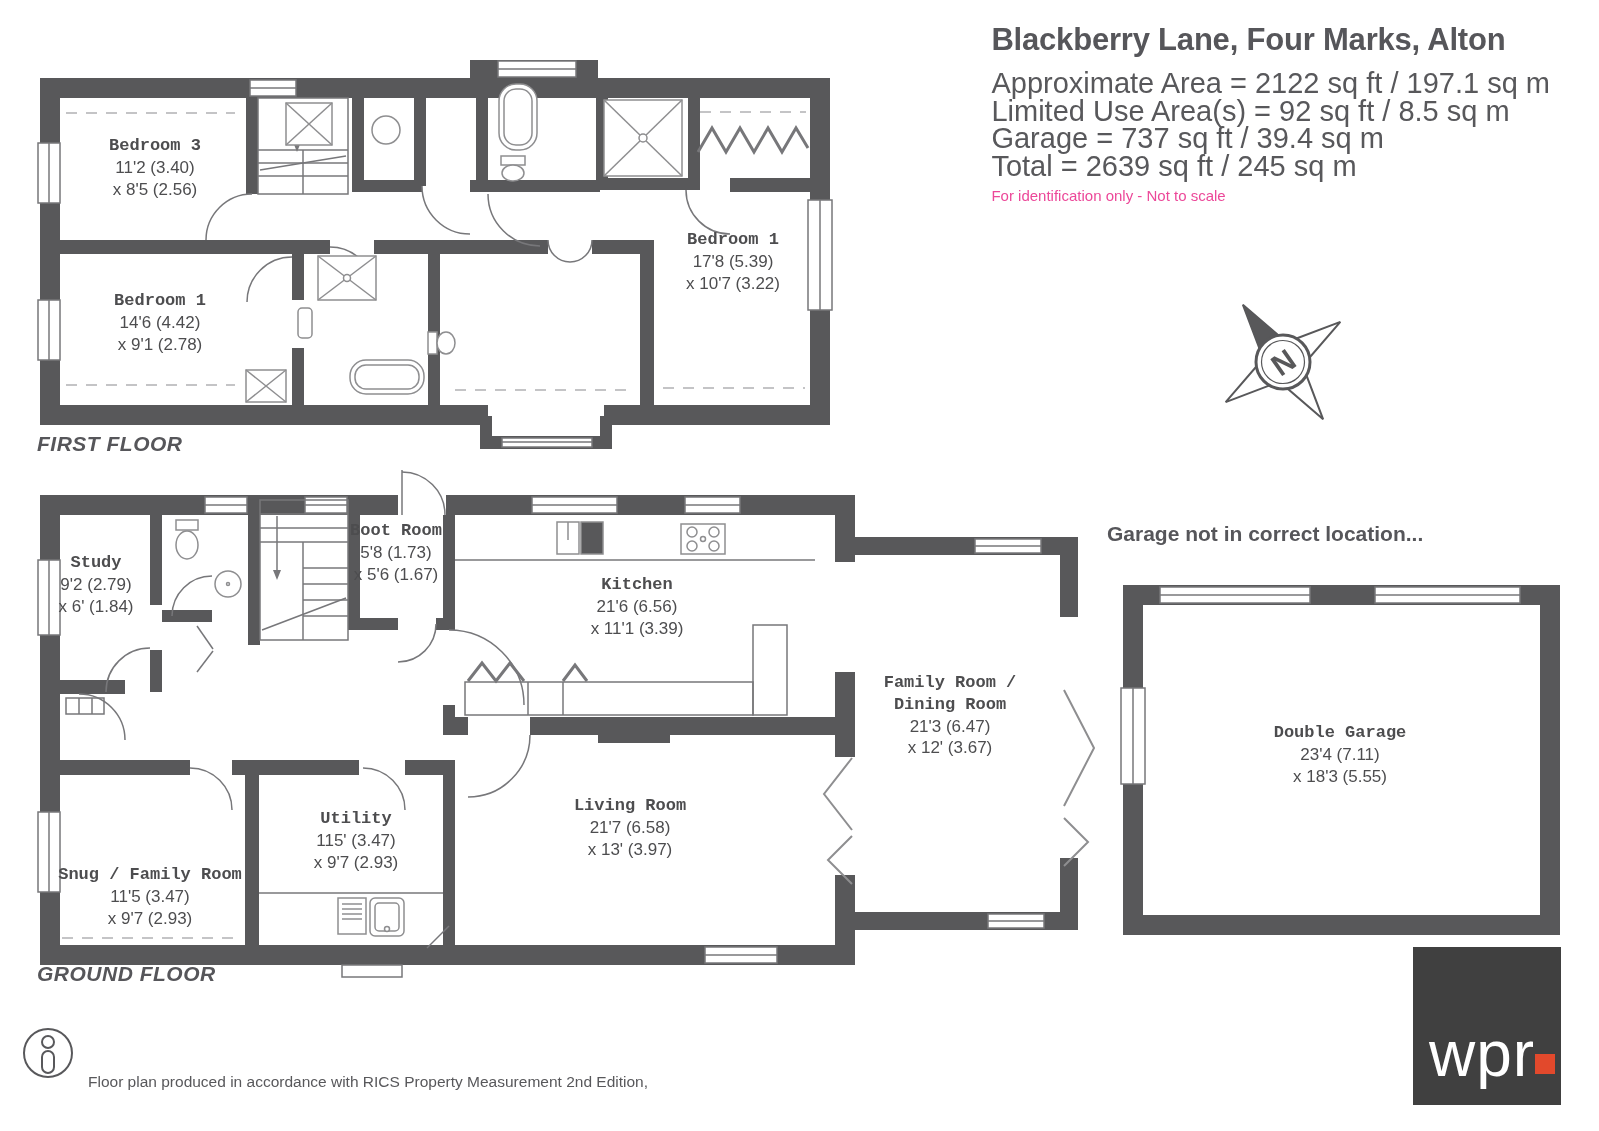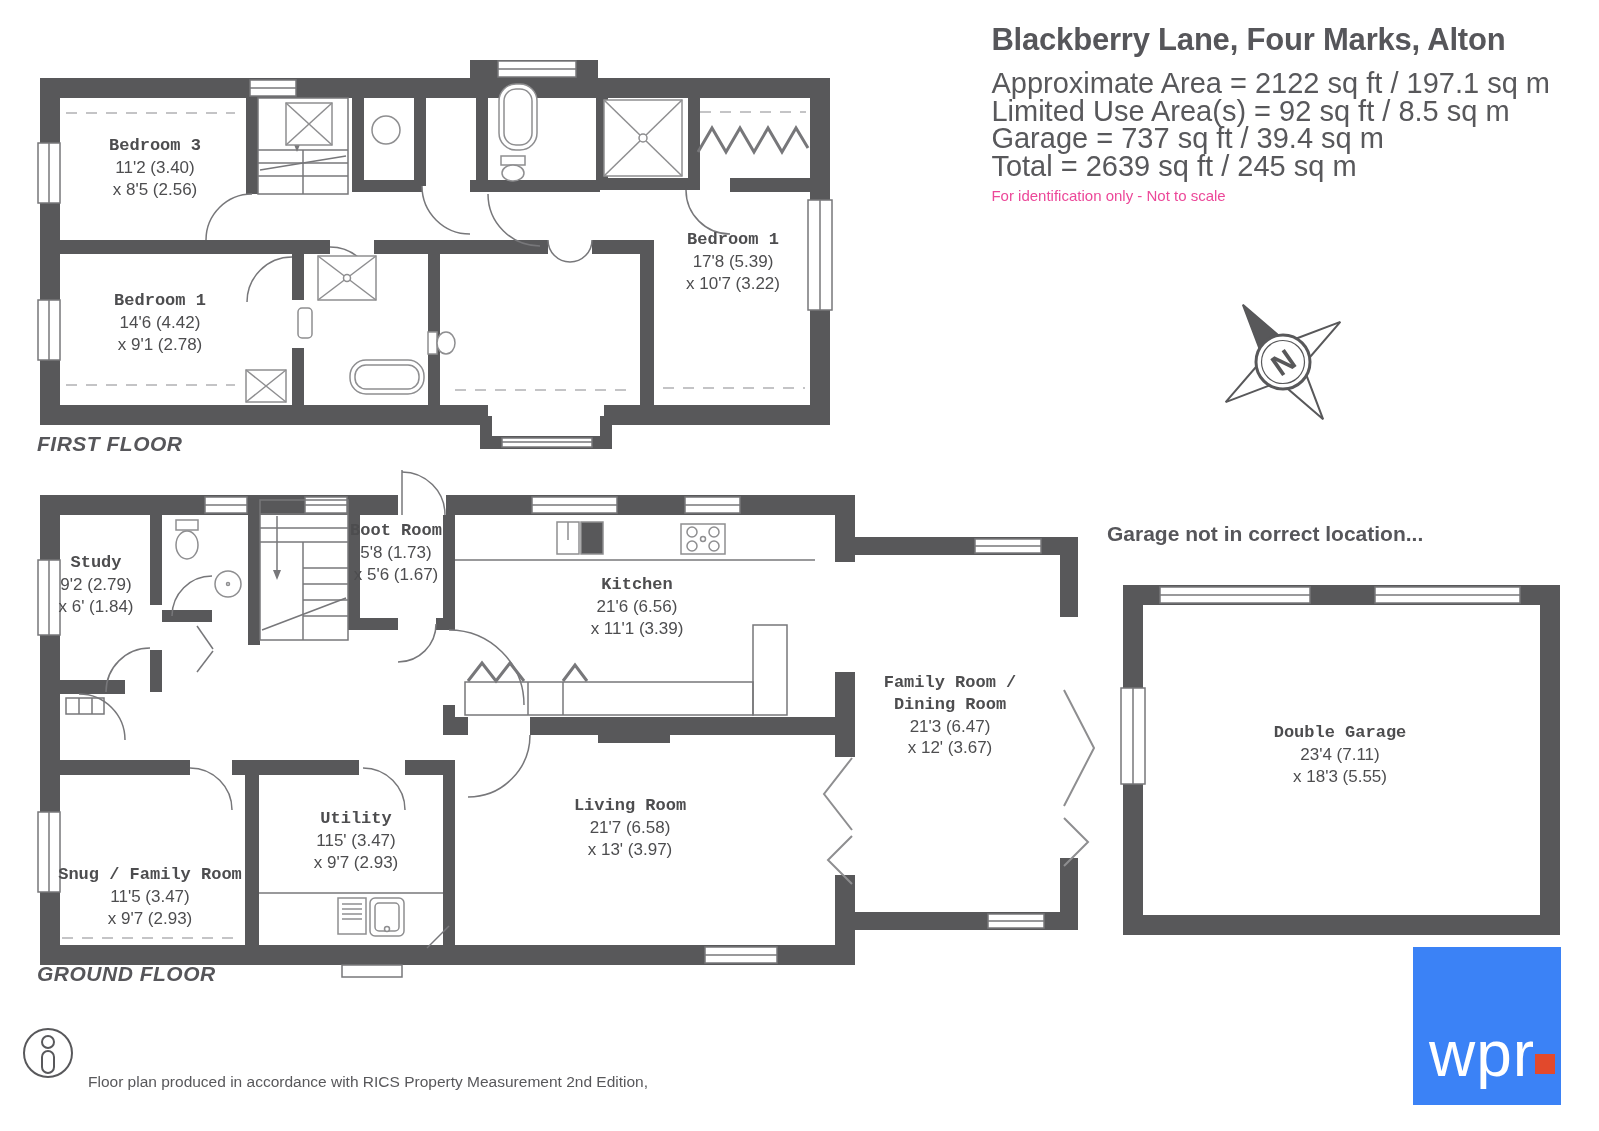--- a/index.html
+++ b/index.html
@@ -8,21 +8,21 @@
   .plan-svg{position:absolute;left:0;top:0;}
   .header{position:absolute;top:22px;right:49px;text-align:left;}
   .header h1{margin:0 0 12px 0;font-size:31px;font-weight:bold;color:#56565a;letter-spacing:-.2px;}
   .area-line{font-size:29px;line-height:27.5px;color:#58585b;}
   .disclaimer{font-size:15px;margin-top:7px;color:#ec4899;}
   .floor-label{position:absolute;font-size:21px;font-weight:bold;color:#56565a;letter-spacing:.5px;font-style:italic;}
   .garage-note{position:absolute;left:1107px;top:522px;font-size:21px;font-weight:bold;color:#56565a;}
   .room-label{position:absolute;transform:translate(-50%,-50%);text-align:center;
               color:#4d4d4f;font-size:17px;line-height:1.28;white-space:nowrap;}
   .room-label .rn{font-weight:bold;font-family:Liberation Mono, monospace;}
-  .logo{position:absolute;left:1413px;top:947px;width:148px;height:158px;background:#3b82f6;}
+  .logo{position:absolute;left:1413px;top:947px;width:148px;height:158px;background:#404040;}
   .logo .wordmark{position:absolute;left:16px;bottom:14px;font-size:64px;color:#ffffff;letter-spacing:1px;}
   .logo .dot{position:absolute;left:122px;bottom:31px;width:20px;height:20px;background:#e2492c;}
   .footer{position:absolute;left:88px;top:1029px;font-size:15.5px;line-height:21px;color:#58585b;white-space:pre-wrap;}
   .person-badge{position:absolute;left:22px;top:1027px;}
 </style>
 </head>
 <body>
 
 <div class="canvas">
 

